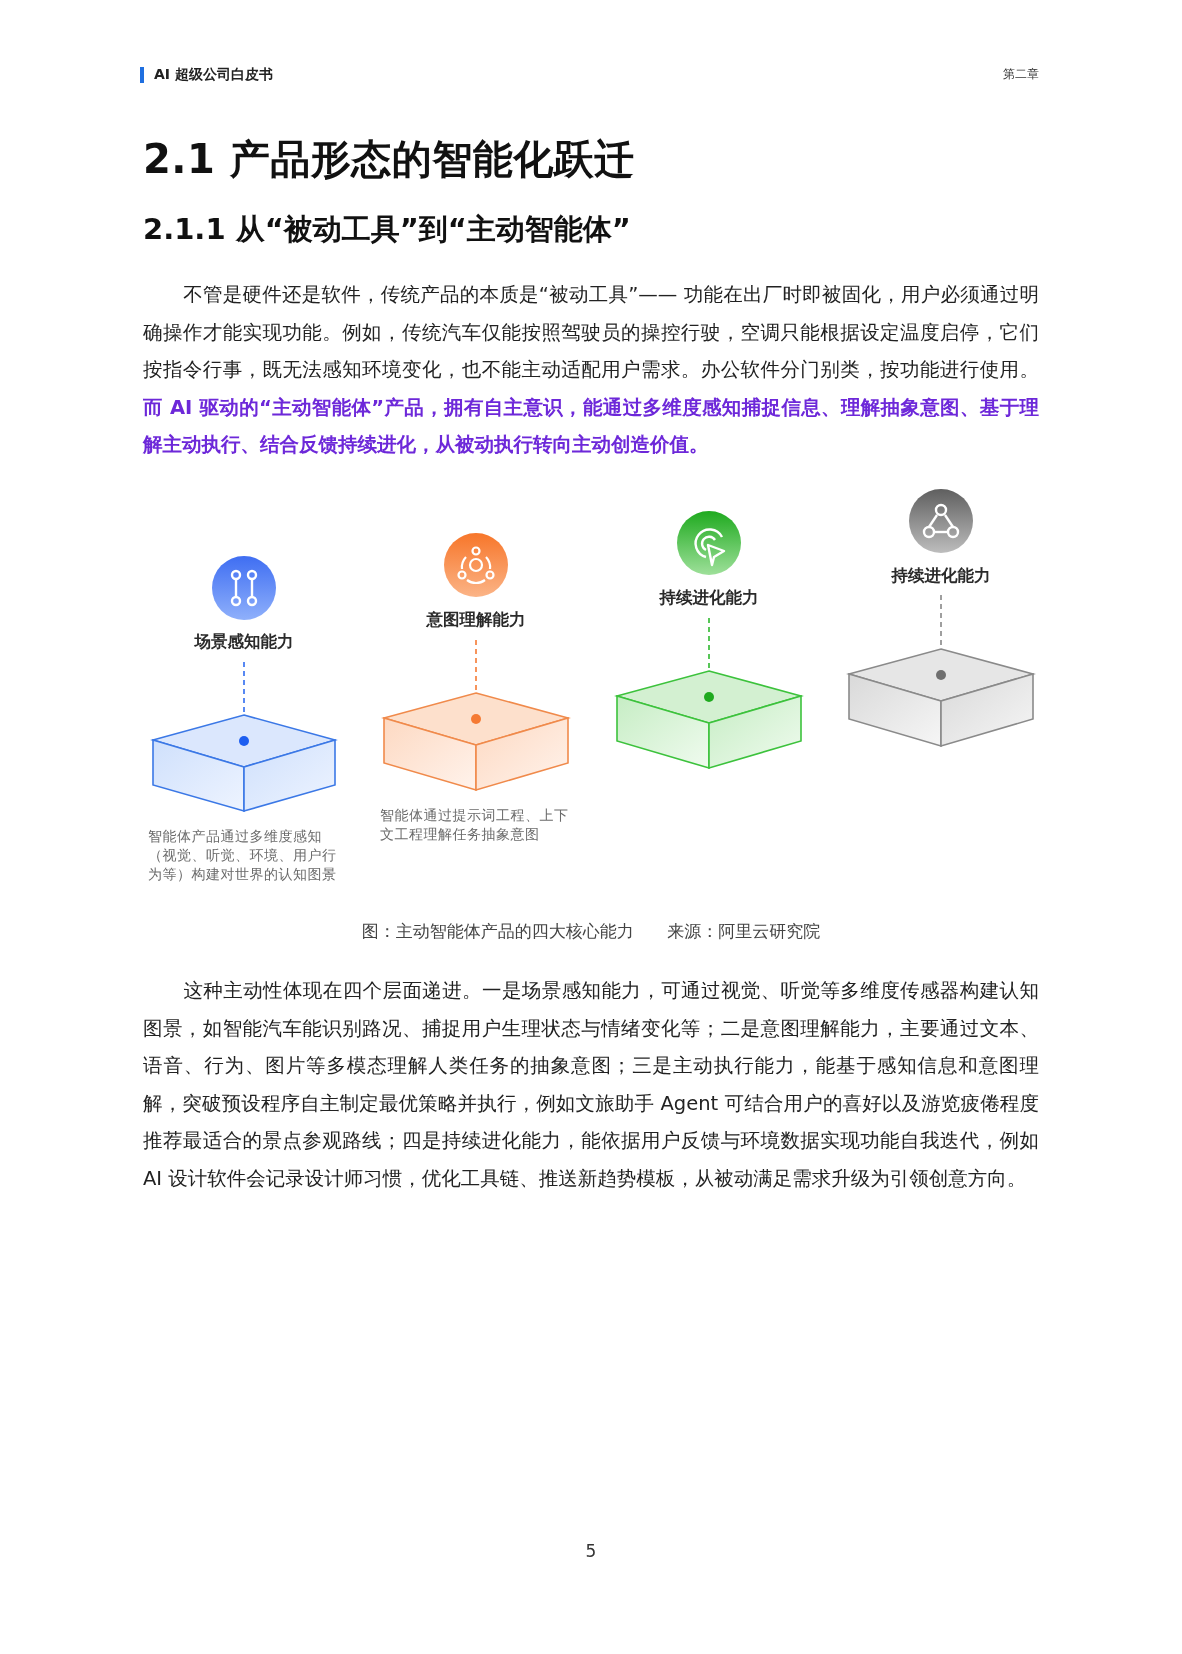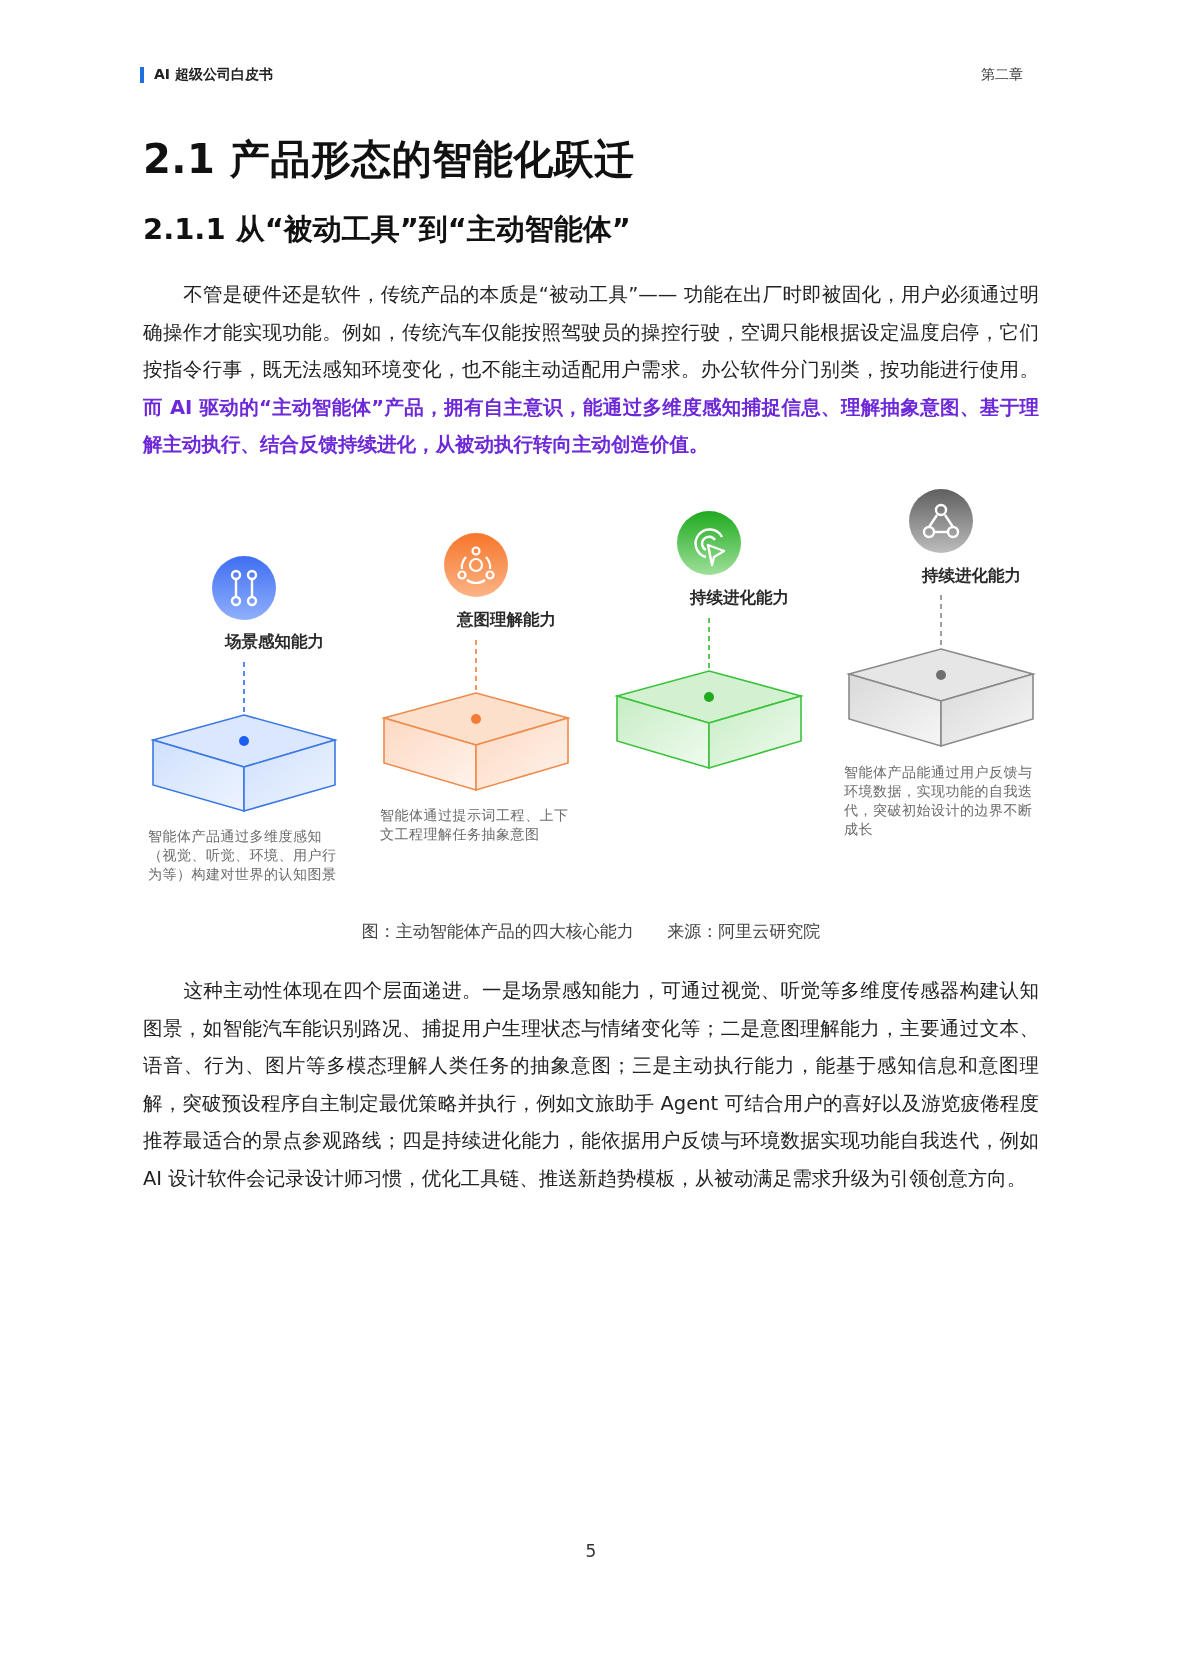--- a/index.html
+++ b/index.html
@@ -1,32 +1,32 @@
 <!DOCTYPE html>
 <html><head>
 <meta charset="utf-8">
 <style>
   html, body { margin: 0; padding: 0; background: #ffffff; }
   body { width: 1182px; height: 1654px; position: relative; overflow: hidden;
          font-family: "DejaVu Sans", "Liberation Sans", sans-serif; color: #1a1a1a; }
   .header { position: absolute; top: 64px; left: 140px; right: 143px; height: 22px; }
   .header .bar { position: absolute; left: 0; top: 3px; width: 4px; height: 16px; background: #1f6fe0; }
   .header .doc-title { position: absolute; left: 14px; top: 2px; font-size: 14px; font-weight: bold; color: #222; }
-  .header .chapter { position: absolute; right: 16px; top: 2px; font-size: 14px; color: #333; text-align: center; }
+  .header .chapter { position: absolute; right: 0; top: 2px; font-size: 12px; color: #333; text-align: center; }
   h1 { position: absolute; top: 132px; left: 143px; margin: 0; font-size: 40px; font-weight: bold; color: #111; letter-spacing: 0.5px; }
   h2 { position: absolute; top: 210px; left: 143px; margin: 0; font-size: 29px; font-weight: bold; color: #111; }
   .para { position: absolute; left: 143px; width: 896px; font-size: 19.5px; line-height: 37.5px; color: #222; margin: 0; text-align: justify; }
   .para .indent { display: inline-block; width: 40px; }
   .para b { font-weight: bold; color: #6d28d9; }
   #p1 { top: 276px; }
   #p2 { top: 972px; }
 
   .figure { position: absolute; top: 485px; left: 140px; width: 900px; height: 420px; }
   .cap { position: absolute; font-size: 14px; line-height: 19px; color: #6b6b6b; letter-spacing: 0.5px; }
-  .cap-title { position: absolute; font-size: 16.5px; font-weight: bold; color: #2a2a2a; width: 160px; text-align:right;font-family:Liberation Serif, serif; }
+  .cap-title { position: absolute; font-size: 16.5px; font-weight: bold; color: #2a2a2a; width: 160px; text-align:center;font-family:Liberation Serif, serif; }
   .figure-caption { position: absolute; top: 920px; left: 0; width: 1182px; text-align: center; font-size: 17px; color: #444; }
   .figure-caption span { margin: 0 14px; }
   .page-num { position: absolute; top: 1541px; left: 0; width: 1182px; text-align: center; font-size: 17px; color: #333; }
 </style>
 </head>
 <body>
 
 <div class="header">
   <div class="bar"></div>
   <div class="doc-title">AI 超级公司白皮书</div>
@@ -134,21 +134,20 @@
     <circle cx="801" cy="190" r="5" fill="#6f6f6f"></circle>
   </svg>
 
   <div class="cap-title" style="left:24px;top:146px;">场景感知能力</div>
   <div class="cap-title" style="left:256px;top:124px;">意图理解能力</div>
   <div class="cap-title" style="left:489px;top:102px;">持续进化能力</div>
   <div class="cap-title" style="left:721px;top:80px;">持续进化能力</div>
 
   <div class="cap" style="left:8px;top:342px;width:196px;">智能体产品通过多维度感知（视觉、听觉、环境、用户行为等）构建对世界的认知图景</div>
   <div class="cap" style="left:240px;top:321px;width:200px;">智能体通过提示词工程、上下文工程理解任务抽象意图</div>
-  <div class="cap" style="left:704px;top:278px;width:196px;">智能体产品能通过用户反馈与环境数据，实现功能的自我迭代，突破初始设计的边界不断成长</div>
 </div>
 
 <div class="figure-caption">
   <span>图：主动智能体产品的四大核心能力</span>
   <span>来源：阿里云研究院</span>
 </div>
 
 <p class="para" id="p2"><span class="indent"></span><span>这种主动性体现在四个层面递进。一是场景感知能力，可通过视觉、听觉等多维度传感器构建认知图景，如智能汽车能识别路况、捕捉用户生理状态与情绪变化等；二是意图理解能力，主要通过文本、语音、行为、图片等多模态理解人类任务的抽象意图；三是主动执行能力，能基于感知信息和意图理解，突破预设程序自主制定最优策略并执行，例如文旅助手 Agent 可结合用户的喜好以及游览疲倦程度推荐最适合的景点参观路线；四是持续进化能力，能依据用户反馈与环境数据实现功能自我迭代，例如 AI 设计软件会记录设计师习惯，优化工具链、推送新趋势模板，从被动满足需求升级为引领创意方向。</span></p>
 
 <div class="page-num">5</div>

